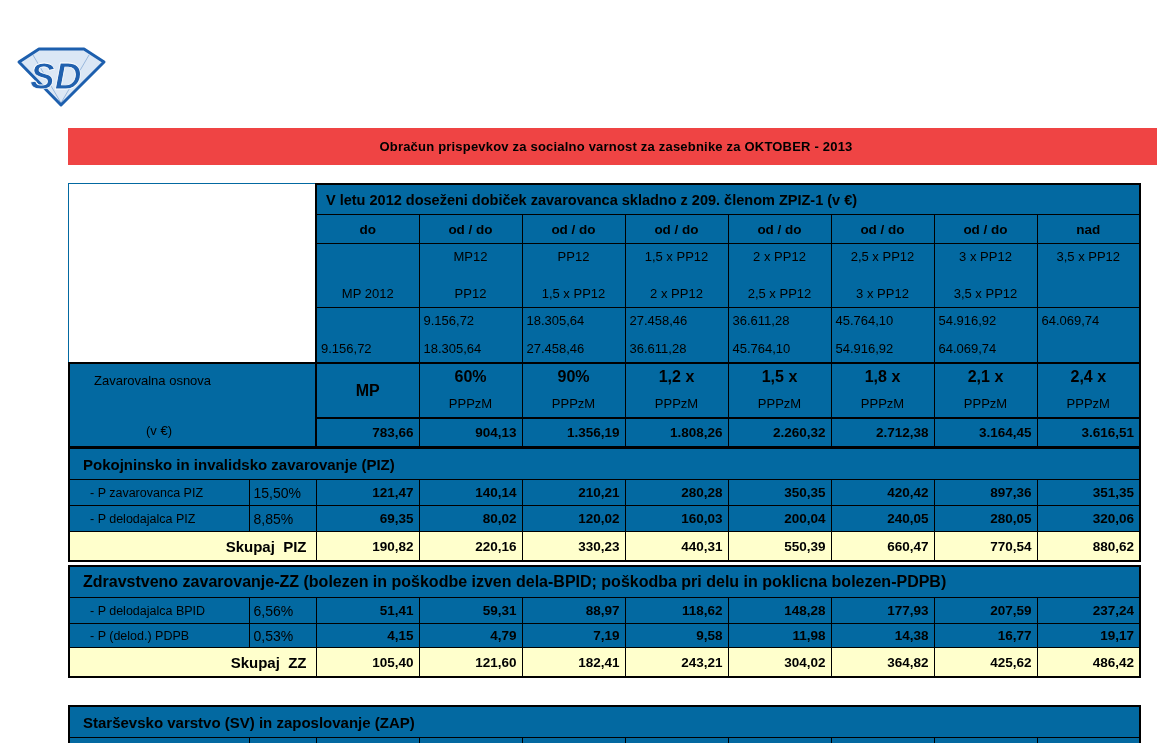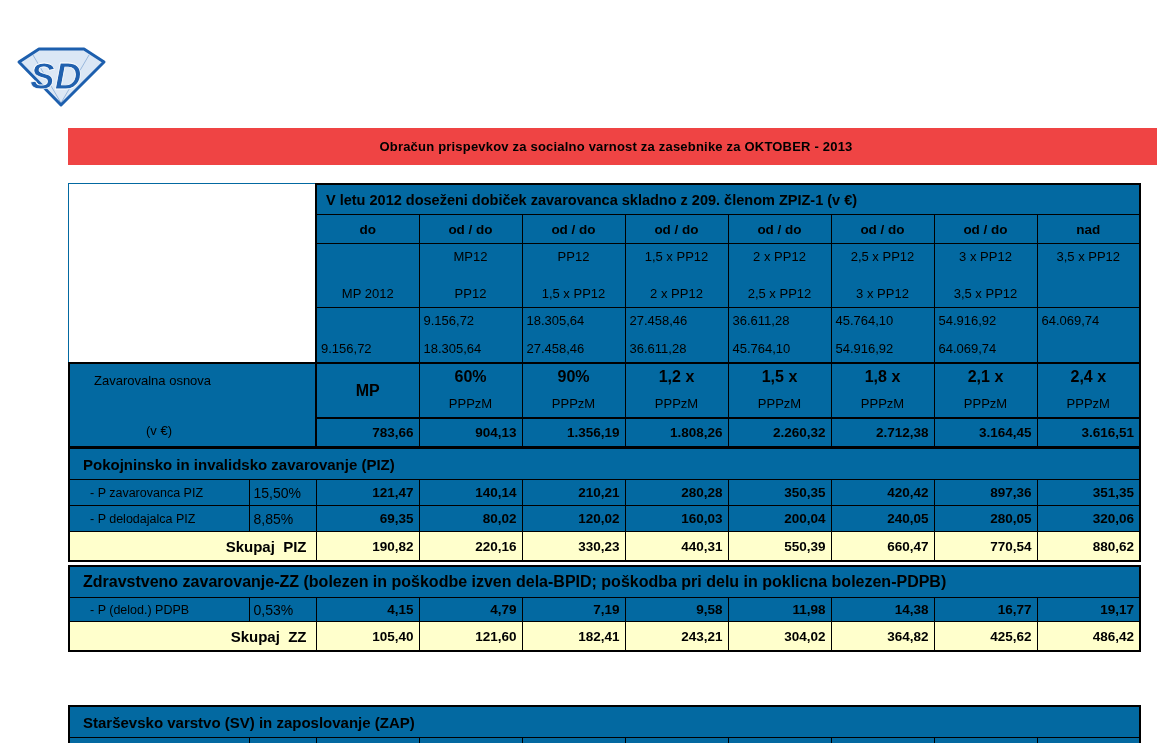--- a/index.html
+++ b/index.html
@@ -320,20 +320,32 @@
         <col style="width:103px">
         <col style="width:103px">
         <col style="width:103px">
         <col style="width:103px">
         <col style="width:103px">
       </colgroup>
     <tbody>
         <tr>
           <td colspan="10" class="sechdr sechdr-long">Zdravstveno zavarovanje-ZZ (bolezen in poškodbe izven dela-BPID; poškodba pri delu in poklicna bolezen-PDPB)</td>
         </tr>
+    <tr class="rowS">
+      <td class="rlabel">- P delodajalca BPID</td>
+      <td class="rate">6,56%</td>
+      <td class="num">51,41</td>
+      <td class="num">59,31</td>
+      <td class="num">88,97</td>
+      <td class="num">118,62</td>
+      <td class="num">148,28</td>
+      <td class="num">177,93</td>
+      <td class="num">207,59</td>
+      <td class="num">237,24</td>
+    </tr>
     <tr class="rowS3">
       <td class="rlabel">- P (delod.) PDPB</td>
       <td class="rate">0,53%</td>
       <td class="num">4,15</td>
       <td class="num">4,79</td>
       <td class="num">7,19</td>
       <td class="num">9,58</td>
       <td class="num">11,98</td>
       <td class="num">14,38</td>
       <td class="num">16,77</td>

